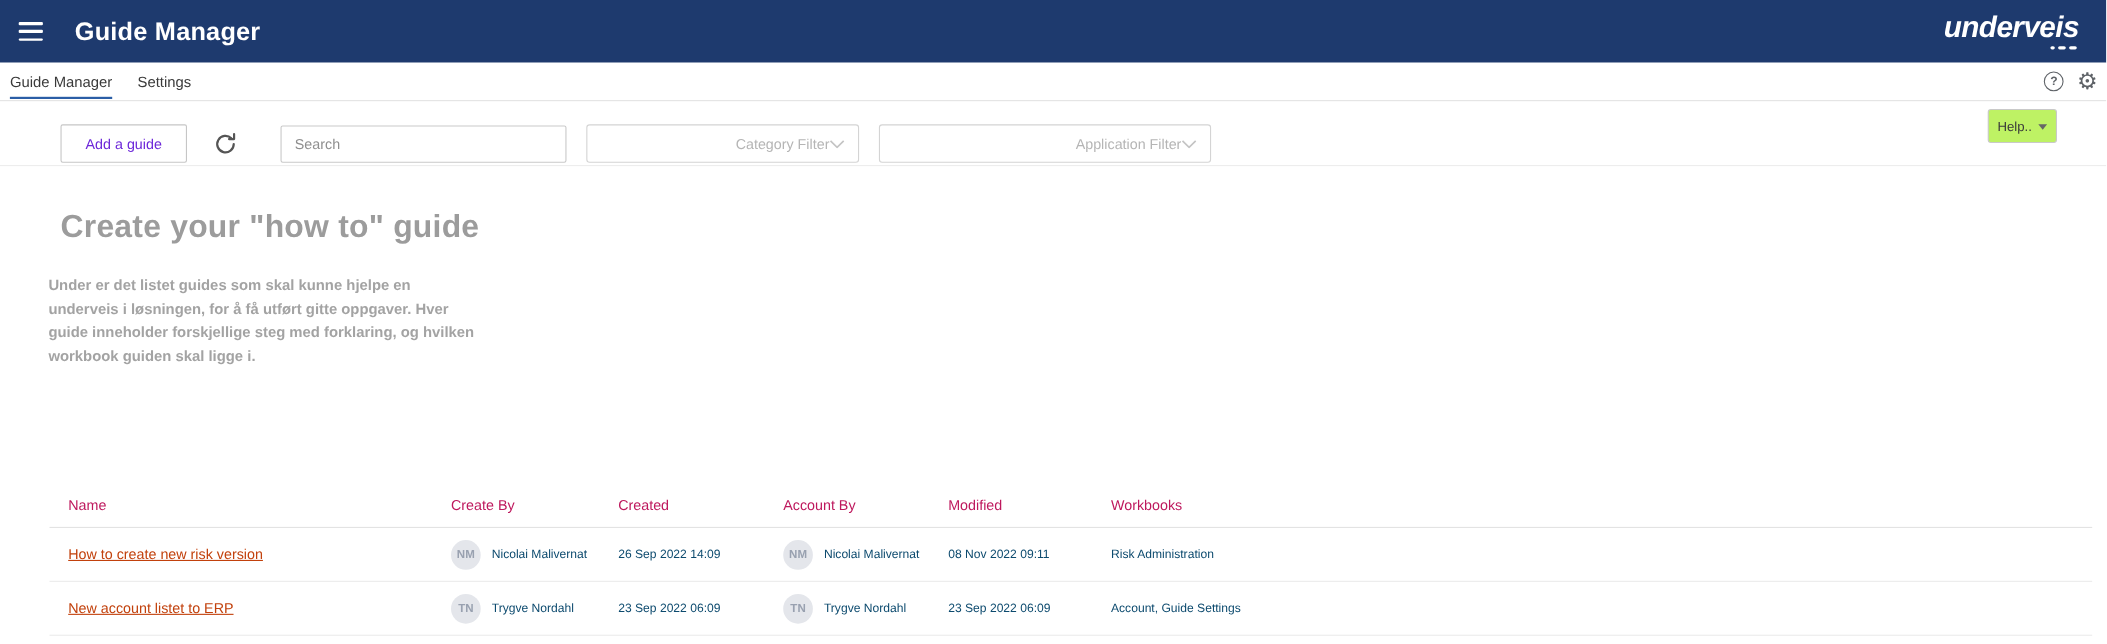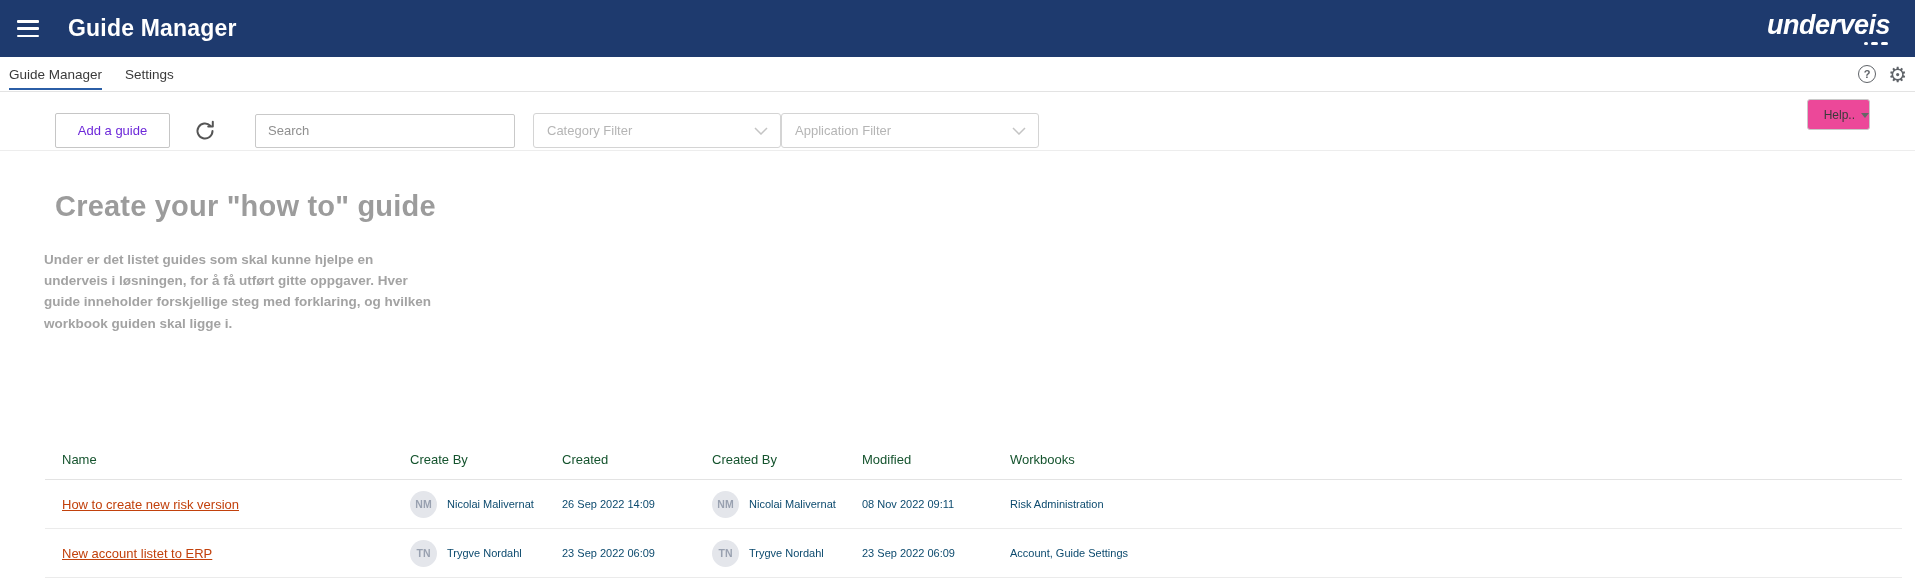--- a/index.html
+++ b/index.html
@@ -34,42 +34,42 @@
 
   
   .toolbar { position:absolute; top:113px; left:55px; display:flex; align-items:center; }
   .btn-add { width:115px; height:35px; background:#fff; border:1px solid #c6c6c6; border-radius:2px;
              font-size:13px; color:#6d28d9; cursor:pointer; font-family:inherit; }
   .refresh { margin-left:22px; width:26px; height:26px; display:flex; align-items:center; justify-content:center; cursor:pointer; }
   .search { margin-left:37px; width:260px; height:34px; border:1px solid #c9c9c9; border-radius:2px;
             padding:0 12px; font-size:13px; color:#444; font-family:inherit; outline:none; }
   .search::placeholder { color:#8f8f8f; }
   .select { height:35px; border:1px solid #d4d4d4; border-radius:3px; background:#fff;
-            display:flex; align-items:center; justify-content:space-between; padding:0 12px 0 13px; cursor:pointer; }
+            display:flex; align-items:center; justify-content:flex-end; padding:0 12px 0 13px; cursor:pointer; }
   .select .ph { font-size:13px; color:#b5b5b5; }
   .sel-cat { margin-left:18px; width:248px; }
-  .sel-app { width:258px; }
+  .sel-app { margin-left:18px; width:302px; }
   .toolbar-sep { position:absolute; top:150px; left:0; width:100%; border-top:1px solid #ededed; }
-  .help-btn { position:absolute; top:99px; right:45px; width:63px; height:31px; background:#ec4899;
-              border:1px solid #c9c9c9; border-radius:3px; display:flex; align-items:center; justify-content:flex-end;
+  .help-btn { position:absolute; top:99px; right:45px; width:63px; height:31px; background:#bef264;
+              border:1px solid #c9c9c9; border-radius:3px; display:flex; align-items:center; justify-content:center;
               gap:6px; font-size:12px; color:#3a3a3a; cursor:pointer; font-family:inherit; }
   .caret { width:0; height:0; border-left:4px solid transparent; border-right:4px solid transparent;
            border-top:5px solid #666; margin-top:1px; }
 
   
   .heading { position:absolute; top:190px; left:55px; font-size:29px; font-weight:600; color:#9c9c9c; letter-spacing:0.2px; }
   .desc { position:absolute; top:249px; left:44px; width:394px; font-size:13.5px; font-weight:600;
           color:#a3a3a3; line-height:1.57; }
 
   
   .table { position:absolute; top:440px; left:45px; right:13px; }
   .t-head, .t-row { display:grid; grid-template-columns:348px 152px 150px 150px 148px 1fr;
                     align-items:center; padding-left:17px; }
   .t-head { height:40px; border-bottom:1px solid #e3e3e3; }
-  .t-head span { font-size:13px; color:#14532d; }
+  .t-head span { font-size:13px; color:#be185d; }
   .t-row { height:49px; border-bottom:1px solid #ebebeb; }
   .t-row a.guide-link { font-size:13px; color:#c2410c; text-decoration:underline; cursor:pointer; }
   .cell-user { display:flex; align-items:center; gap:10px; }
   .avatar { width:27px; height:27px; border-radius:50%; background:#e4e6eb; color:#99a1b0;
             font-size:10.5px; font-weight:700; display:flex; align-items:center; justify-content:center; }
   .cell-text { font-size:11px; color:#0c4a6e; }
 </style>
 </head>
 <body>
 
@@ -133,21 +133,21 @@
   </button>
 
   <h2 class="heading">Create your "how to" guide</h2>
   <p class="desc">Under er det listet guides som skal kunne hjelpe en underveis i løsningen, for å få utført gitte oppgaver.  Hver guide inneholder forskjellige steg med forklaring, og hvilken workbook guiden skal ligge i.</p>
 
   <section class="table">
     <div class="t-head">
       <span>Name</span>
       <span>Create By</span>
       <span>Created</span>
-      <span>Created By</span>
+      <span>Account By</span>
       <span>Modified</span>
       <span>Workbooks</span>
     </div>
 
     <div class="t-row">
       <div><a class="guide-link">How to create new risk version</a></div>
       <div class="cell-user">
         <span class="avatar">NM</span>
         <span class="cell-text">Nicolai Malivernat</span>
       </div>

